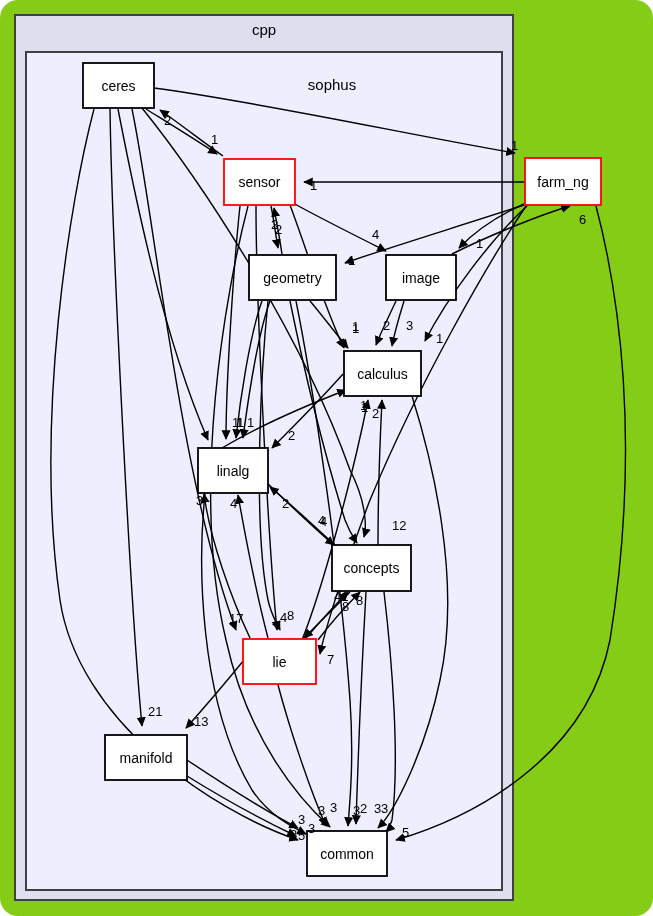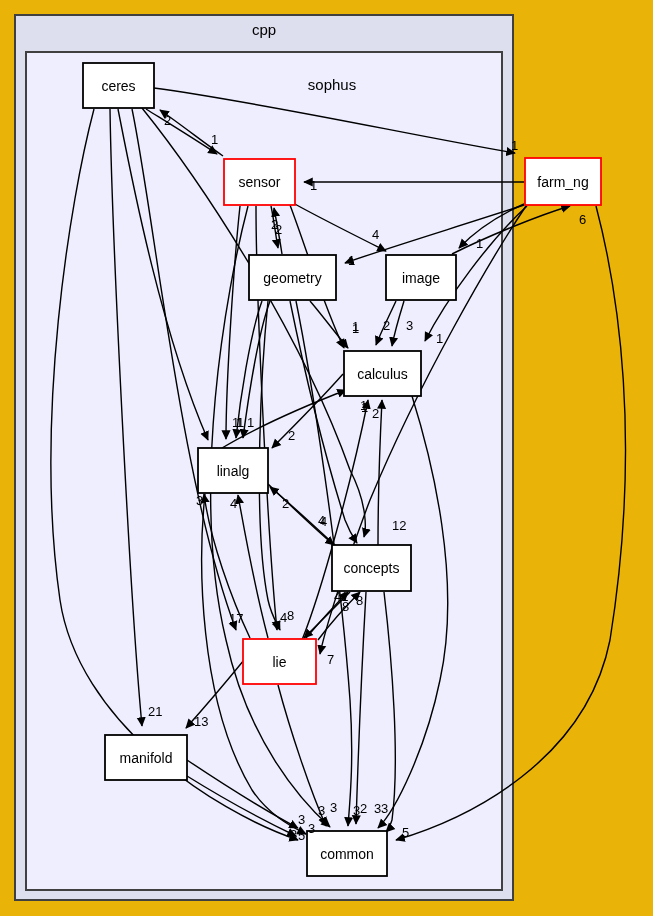--- a/index.html
+++ b/index.html
@@ -1,17 +1,17 @@
 <!DOCTYPE html>
 <html><head>
 <meta charset="utf-8">
 <style>
   html,body{margin:0;padding:0;background:#ffffff;}
   body{width:653px;height:916px;font-family:"Liberation Sans",sans-serif;}
-  #stage{position:relative;width:653px;height:916px;overflow:hidden;background:#eab308;}
+  #stage{position:relative;width:653px;height:916px;overflow:hidden;background:#84cc16;border-radius:18px;}
   svg{display:block;}
   .clustertext{font-size:15px;fill:#000000;font-family:"Liberation Sans",sans-serif;}
   .nodetext{font-size:14px;fill:#000000;font-family:"Liberation Sans",sans-serif;}
   .edgelabel{font-size:13px;fill:#000000;font-family:"Liberation Sans",sans-serif;}
 </style>
 </head>
 <body>
 
 <div id="stage">
   <svg id="graph-svg" width="653" height="916" viewBox="0 0 653 916">

